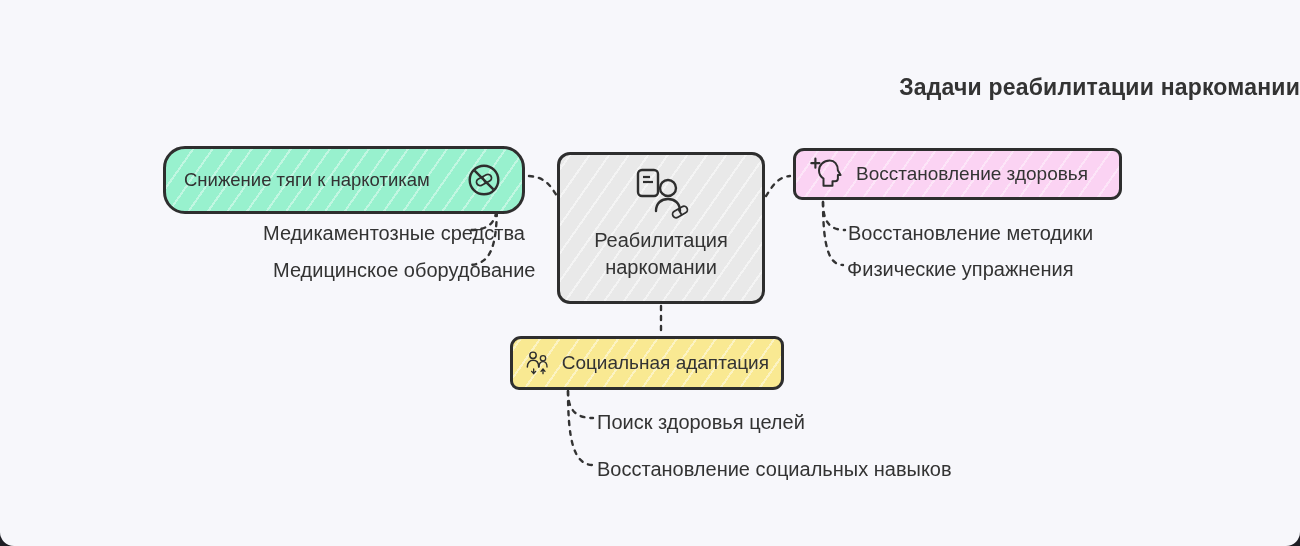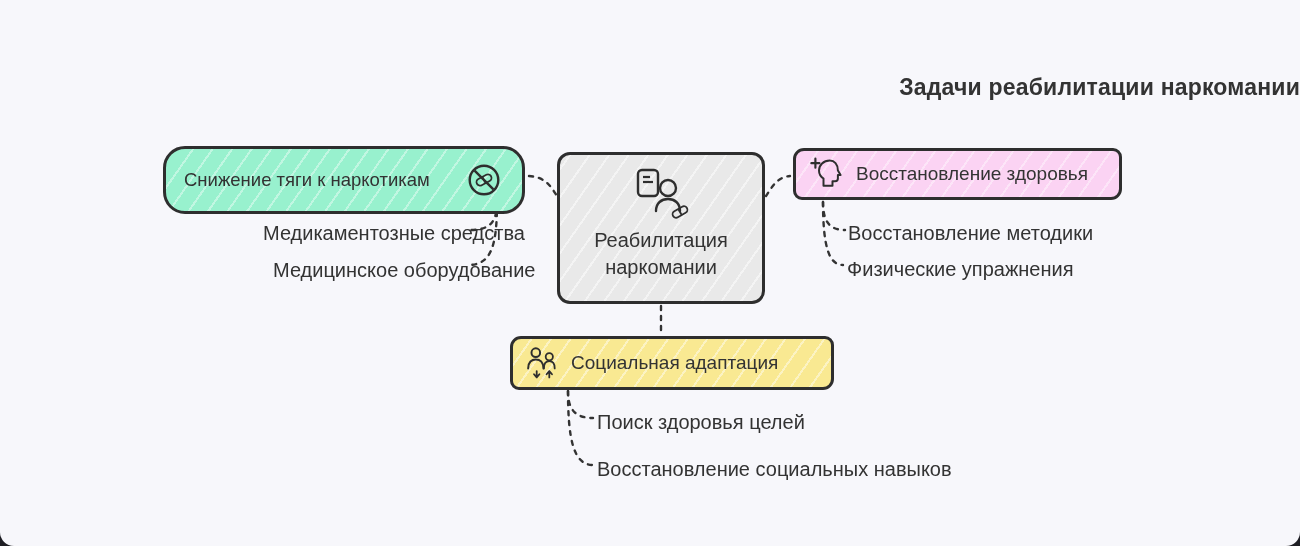--- a/index.html
+++ b/index.html
@@ -13,21 +13,21 @@
   }
   .connectors{position:absolute;inset:0;width:100%;height:100%;pointer-events:none;}
   .node{
     position:absolute;display:flex;align-items:center;box-sizing:border-box;
     border:3px solid #2e2e2e;border-radius:11px 9px 11px 9px;
   }
   .b-left{left:163px;top:146px;width:362px;height:68px;background:#98f1ce;padding:0 20px 0 18px;
       background-image:repeating-linear-gradient(-55deg, rgba(255,255,255,.4) 0 2px, rgba(255,255,255,0) 2px 16px);border-radius:22px;}
   .b-right{left:793px;top:148px;width:329px;height:52px;background:#fbd3f3;padding:0 12px 0 14px;
       background-image:repeating-linear-gradient(-55deg, rgba(255,255,255,.4) 0 2px, rgba(255,255,255,0) 2px 16px);}
-  .b-bottom{left:510px;top:336px;width:324px;height:54px;background:#f9e992;padding:0 12px 0 12px;
+  .b-bottom{left:510px;top:336px;width:274px;height:54px;background:#f9e992;padding:0 12px 0 12px;
       background-image:repeating-linear-gradient(-55deg, rgba(255,255,255,.45) 0 2px, rgba(255,255,255,0) 2px 16px);}
   .b-center{
     left:557px;top:152px;width:208px;height:152px;background:#e9e9e9;
     flex-direction:column;justify-content:flex-start;border-radius:13px;
     background-image:repeating-linear-gradient(-55deg, rgba(255,255,255,.5) 0 2px, rgba(255,255,255,0) 2px 16px);
   }
   .node-label{font-size:18.5px;color:#333;white-space:nowrap;}
   .b-right .node-label,.b-bottom .node-label{margin-left:10px;font-size:19px;}
   .b-bottom .node-label{font-size:19px;}
   .b-left .node-label{font-size:18.5px;}

